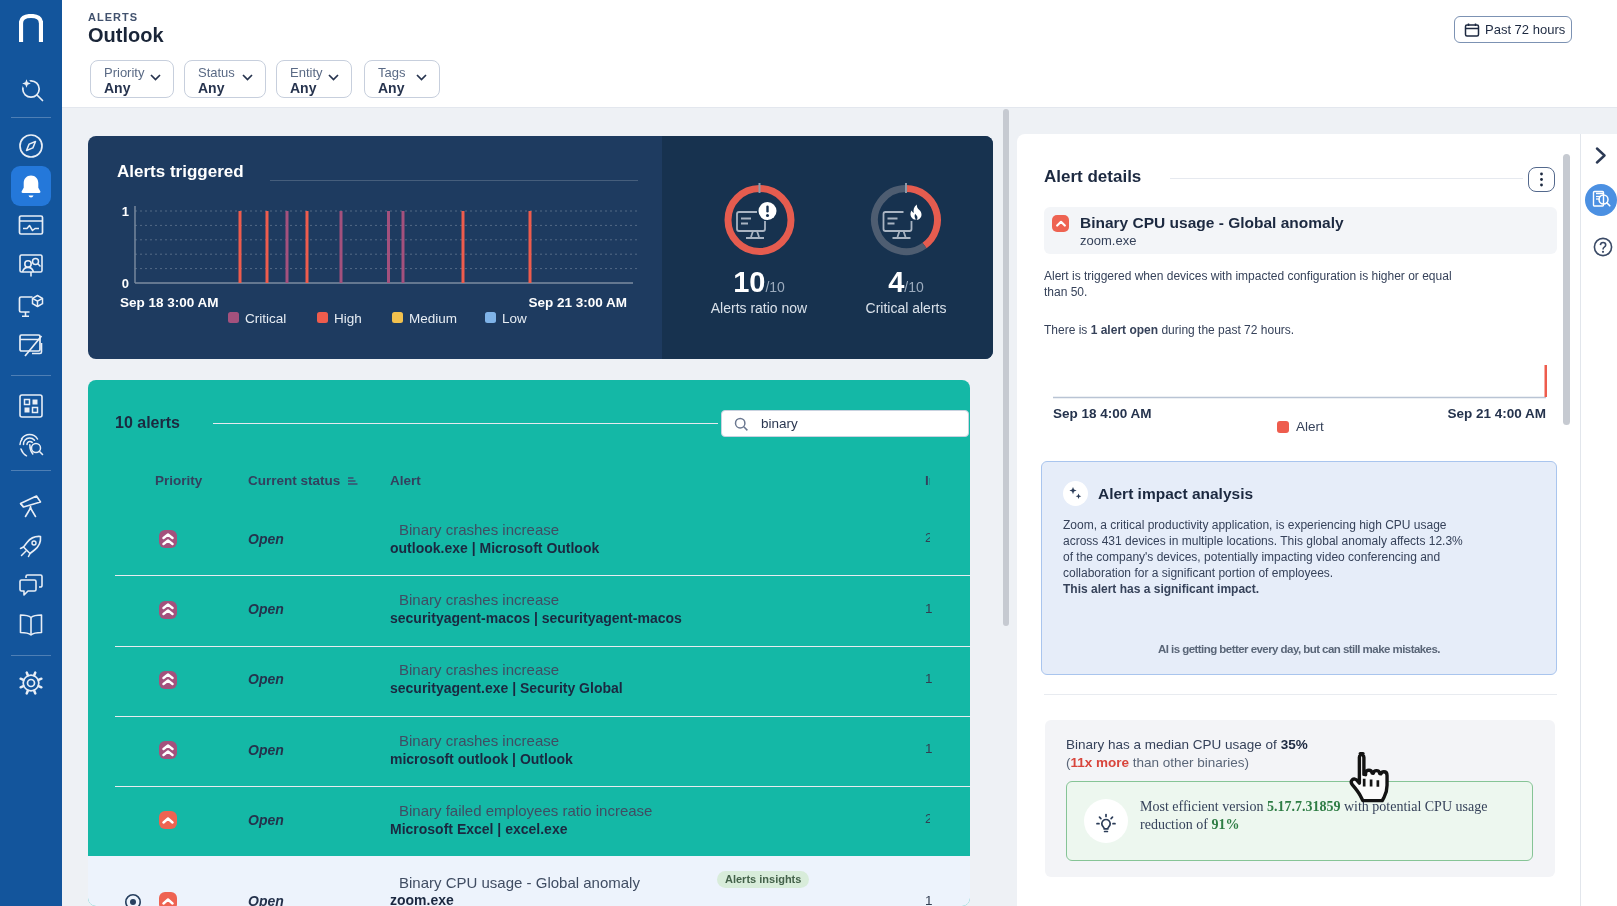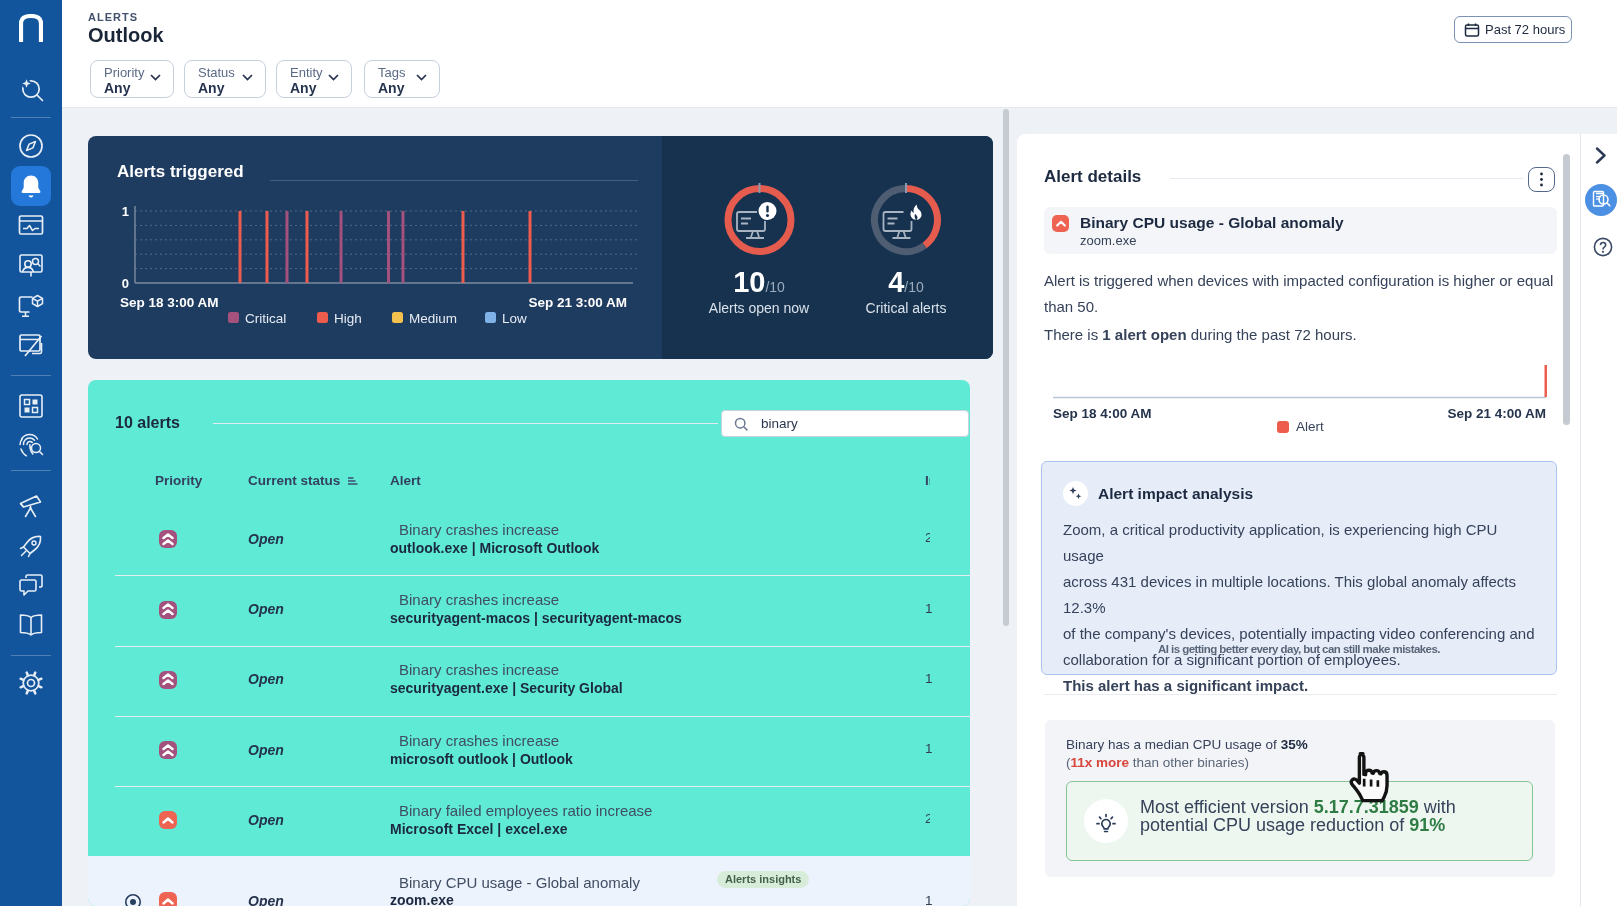--- a/index.html
+++ b/index.html
@@ -28,21 +28,21 @@
   #darkcard { position:absolute; left:88px; top:136px; width:905px; height:223px; border-radius:8px; background:#1e3b60; overflow:hidden; }
   #darkright { position:absolute; left:574px; top:0; width:331px; height:223px; background:#17324f; }
   #darkcard h3 { position:absolute; left:29px; top:26px; font-size:17px; font-weight:bold; color:#fff; }
   #dchr { position:absolute; left:182px; top:44px; width:368px; height:1px; background:rgba(255,255,255,0.18); }
   .gaugewrap { position:absolute; top:0; width:160px; text-align:center; }
   .bignum { font-size:29px; font-weight:bold; color:#fff; }
   .bignum .den { font-size:14px; font-weight:normal; color:#9cabbd; }
   .gaugelab { font-size:14px; color:#d9e1ea; margin-top:1px; }
 
   
-  #tablecard { position:absolute; left:88px; top:380px; width:882px; height:526px; background:#5eead4; border-radius:8px; overflow:hidden; }
+  #tablecard { position:absolute; left:88px; top:380px; width:882px; height:526px; background:#14b8a6; border-radius:8px; overflow:hidden; }
   #tablecard h2 { position:absolute; left:27px; top:34px; font-size:16px; font-weight:bold; color:#1c2940; }
   #tc-hr { position:absolute; left:125px; top:43px; width:505px; height:1px; background:#e6e9ef; }
   #searchbox { position:absolute; left:633px; top:30px; width:248px; height:27px; border:1px solid #c9d2df; border-radius:4px; background:#fff; }
   #searchbox span { position:absolute; left:39px; top:5px; font-size:13.5px; color:#2a3650; }
   .th { position:absolute; top:93px; font-size:13.5px; font-weight:bold; color:#33415e; }
   .row { position:absolute; left:0; width:882px; height:71px; }
   .row .sep { position:absolute; left:27px; right:0; bottom:0; height:1px; background:#e8ebf0; }
   .badge { position:absolute; left:71px; top:25px; width:18px; height:18px; border-radius:6px; }
   .open { top:25.5px;font-style:italic; } .al1 { top:15.5px; } .al2 { top:34.5px; } .num { top:25px; }
   .badge.crit { background:#a4517d; }
@@ -58,32 +58,32 @@
 
   
   #rpanel { position:absolute; left:1017px; top:134px; width:563px; height:772px; background:#fff; border-radius:8px 0 0 0; }
   #rpanel h2 { position:absolute; left:27px; top:33px; font-size:17px; font-weight:bold; color:#1c2940; }
   #rp-hr { position:absolute; left:153px; top:44px; width:353px; height:1px; background:#e6e9ef; }
   #dots { position:absolute; left:511px; top:33px; width:27px; height:25px; border:1px solid #53688c; border-radius:8px; }
   #alertbox { position:absolute; left:27px; top:73px; width:513px; height:47px; background:#f3f5f8; border-radius:6px; }
   #alertbox .badge2 { position:absolute; left:8px; top:8px; width:17px; height:17px; background:#ee6352; border-radius:5px; }
   #alertbox .t1 { position:absolute; left:36px; top:7px; font-size:15.5px; font-weight:bold; color:#1c2940; }
   #alertbox .t2 { position:absolute; left:36px; top:26px; font-size:13px; color:#36425a; }
-  .body13 { font-size:15px; color:#36425a; line-height:26px; }
+  .body13 { font-size:12px; color:#36425a; line-height:16px; }
   #impactbox { position:absolute; left:24px; top:327px; width:516px; height:214px; background:#e6edf9; border:1px solid #a9c5ee; border-radius:6px; }
   #impactbox .circ { position:absolute; left:21px; top:19px; width:25px; height:25px; background:#fff; border-radius:50%; }
   #impactbox h4 { position:absolute; left:56px; top:23px; font-size:15.5px; font-weight:bold; color:#1c2940; }
   #impactbox p { position:absolute; left:21px; top:55px; width:475px; }
   #impactbox .note { position:absolute; left:0; right:0; top:181px; text-align:center; font-size:11.5px; font-weight:bold; color:#5a6678; letter-spacing:-0.55px; }
   #greybox { position:absolute; left:28px; top:586px; width:510px; height:157px; background:#f3f4f7; border-radius:6px; }
   #greybox .l1 { position:absolute; left:21px; top:17px; font-size:13.5px; color:#36425a; }
   #greybox .l2 { position:absolute; left:21px; top:35px; font-size:13.5px; color:#5a6678; }
   #greenbox { position:absolute; left:21px; top:61px; width:467px; height:80px; background:#edf7ef; border:1px solid #86c496; border-radius:6px; }
   #greenbox .circ { position:absolute; left:17px; top:17px; width:44px; height:44px; background:#fff; border-radius:50%; }
-  #greenbox .txt { position:absolute; left:73px; top:16px; width:350px; font-size:18px; color:#36425a; line-height:18px; }
+  #greenbox .txt { position:absolute; left:73px; top:16px; width:350px; font-size:14px; color:#36425a; line-height:18px;font-family:Liberation Serif, serif; }
   .grn { color:#2f7d45; font-weight:bold; }
 
   
   #rail { position:absolute; left:1580px; top:134px; width:37px; height:772px; background:#fff; border-left:1px solid #e2e6ec; }
 </style>
 </head>
 <body>
 
 <div id="header"></div>
 
@@ -312,21 +312,21 @@
       <path d="M241.5 46h-18a2 2 0 00-2 2v15a2 2 0 002 2h24a2 2 0 002-2v-8"></path>
       <line x1="225.5" y1="52.5" x2="235.5" y2="52.5"></line>
       <line x1="225.5" y1="57.5" x2="232.5" y2="57.5"></line>
       <path d="M237.5 65l-2 6M241.5 65l2 6"></path>
       <line x1="230.5" y1="72" x2="248.5" y2="72"></line>
     </g>
     <path d="M252 53.5c-3.5-2-4.5-5.5-2.5-9 .6 1.2 1.3 2 2.3 2.4-.8-3.3.2-6.2 3-8.4-.1 2.3.7 3.9 2.3 5.3 1.6 1.4 2.4 3 2.4 4.9 0 2.8-2.2 5-5 5.3 1.2-1.3 1.3-2.8.3-4.2-.5-.7-1.2-1.3-1.7-2.1-.8 2.1-.6 4.1.9 5.8z" fill="#fff"></path>
   </svg>
   <div class="gaugewrap" style="left:591px; top:130px;">
     <div class="bignum">10<span class="den">/10</span></div>
-    <div class="gaugelab">Alerts open now</div>
+    <div class="gaugelab">Alerts ratio now</div>
   </div>
   <div class="gaugewrap" style="left:738px; top:130px;">
     <div class="bignum">4<span class="den">/10</span></div>
     <div class="gaugelab">Critical alerts</div>
   </div>
 </div>
 
 <div id="tablecard">
   <h2>10 alerts</h2>
   <div id="tc-hr"></div>

